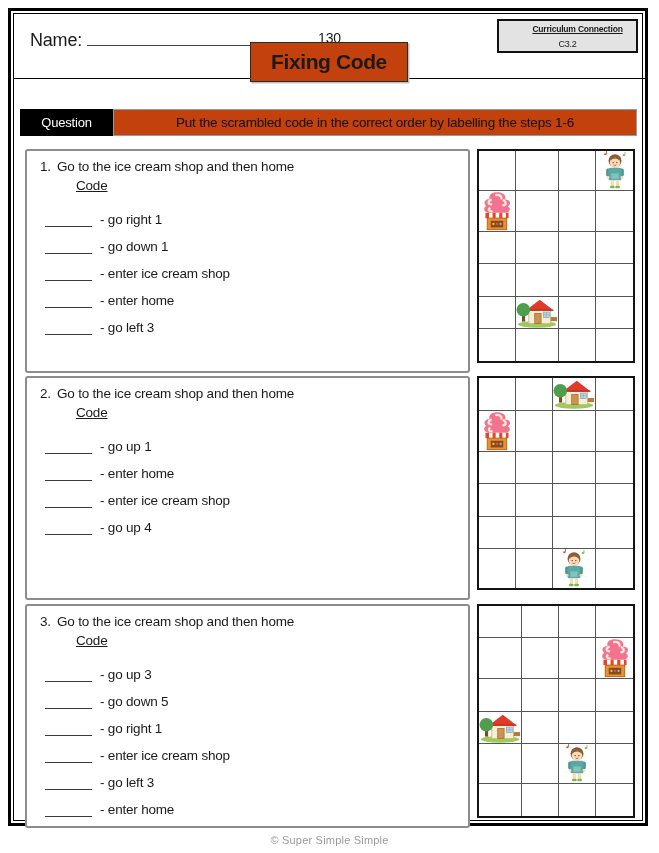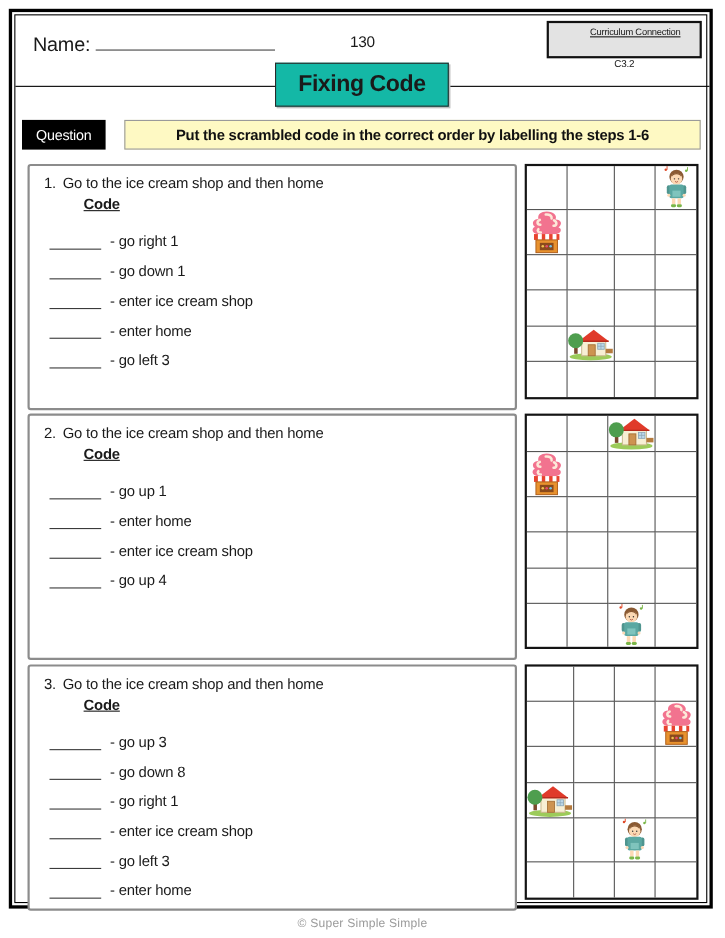--- a/index.html
+++ b/index.html
@@ -10,41 +10,41 @@
   }
   .border-outer{position:absolute;left:8px;top:8px;width:634px;height:812px;border:3px solid #000;pointer-events:none;}
   .border-inner{position:absolute;left:2px;top:2px;right:2px;bottom:2px;border:1px solid #000;}
 
   
   .name-row{position:absolute;left:30px;top:30px;font-size:18px;}
   .name-line{display:inline-block;width:163px;height:12px;border-bottom:1.4px solid #444;margin-left:5px;}
   .page-num{position:absolute;left:0;top:30px;width:659px;text-align:center;font-size:14px;}
   .curriculum{position:absolute;left:497px;top:19px;width:137px;height:27px;background:#e3e3e3;border:2px solid #111;
     text-align:center;padding-top:3px;}
-  .curr-line1{font-size:8.5px;font-weight:normal;text-decoration:underline;margin-left:20px;}
-  .curr-line2{font-size:9px;margin-top:19px;}
+  .curr-line1{font-size:8.5px;font-weight:bold;text-decoration:underline;margin-left:20px;}
+  .curr-line2{font-size:9px;margin-top:5px;}
 
   
   .title-rule{position:absolute;left:14px;top:78px;width:631px;border-top:1.5px solid #000;}
-  .title-box{position:absolute;left:250px;top:57px;width:156px;height:38px;background:#14b8a6;border:1.5px solid #2a2a2a;
+  .title-box{position:absolute;left:250px;top:42px;width:156px;height:38px;background:#c2410c;border:1.5px solid #2a2a2a;
     box-shadow:1.5px 1.5px 0 #bfbfbf;display:flex;align-items:center;justify-content:center;
     font-size:21px;font-weight:bold;letter-spacing:-0.4px;z-index:2;}
 
   
-  .q-label{position:absolute;left:20px;top:109px;width:76px;height:27px;background:#000;color:#fff;
+  .q-label{position:absolute;left:20px;top:109px;width:93px;height:27px;background:#000;color:#fff;
     display:flex;align-items:center;justify-content:center;font-size:13px;}
-  .q-text{position:absolute;left:113px;top:109px;width:522px;height:25px;background:#fef9c3;border:1px solid #9a9a9a;
-    display:flex;align-items:center;justify-content:center;font-size:13.5px;color:#111;font-weight:bold;}
+  .q-text{position:absolute;left:113px;top:109px;width:522px;height:25px;background:#c2410c;border:1px solid #9a9a9a;
+    display:flex;align-items:center;justify-content:center;font-size:13.5px;color:#111;}
 
   
   .panel{position:absolute;left:25px;width:429px;height:212px;border:2px solid #8c8c8c;border-radius:3px;background:#fff;
     padding:8px 0 0 12px;box-sizing:content-box;}
   .instr{font-size:13.5px;line-height:16px;display:flex;}
   .instr .num{width:17px;margin-left:1px;}
-  .code-label{margin:3px 0 0 37px;font-size:13.5px;font-weight:bold;text-decoration:underline;line-height:16px;}
+  .code-label{margin:3px 0 0 37px;font-size:13.5px;font-weight:normal;text-decoration:underline;line-height:16px;}
   .steps{margin-top:6px;}
   .step{height:27px;display:flex;align-items:flex-end;padding-left:6px;}
   .blank{display:inline-block;width:47px;height:14px;border-bottom:1.4px solid #3a3a3a;margin-right:8px;}
   .step-text{font-size:13.5px;line-height:15px;}
 
   
   .grid{position:absolute;left:477px;width:154px;height:210px;border:2.5px solid #141414;background:#fff;
     display:grid;grid-template-columns:repeat(4,1fr);grid-template-rows:repeat(6,1fr);}
   .cell{border-right:1.4px solid #555;border-bottom:1.4px solid #555;
     display:flex;align-items:center;justify-content:center;overflow:visible;}
@@ -302,21 +302,21 @@
     <span>Go to the ice cream shop and then home</span>
   </div>
   <div class="code-label">Code</div>
   <div class="steps">
     <div class="step">
         <span class="blank"></span>
         <span class="step-text">- go up 3</span>
       </div>
     <div class="step">
         <span class="blank"></span>
-        <span class="step-text">- go down 8</span>
+        <span class="step-text">- go down 5</span>
       </div>
     <div class="step">
         <span class="blank"></span>
         <span class="step-text">- go right 1</span>
       </div>
     <div class="step">
         <span class="blank"></span>
         <span class="step-text">- enter ice cream shop</span>
       </div>
     <div class="step">

